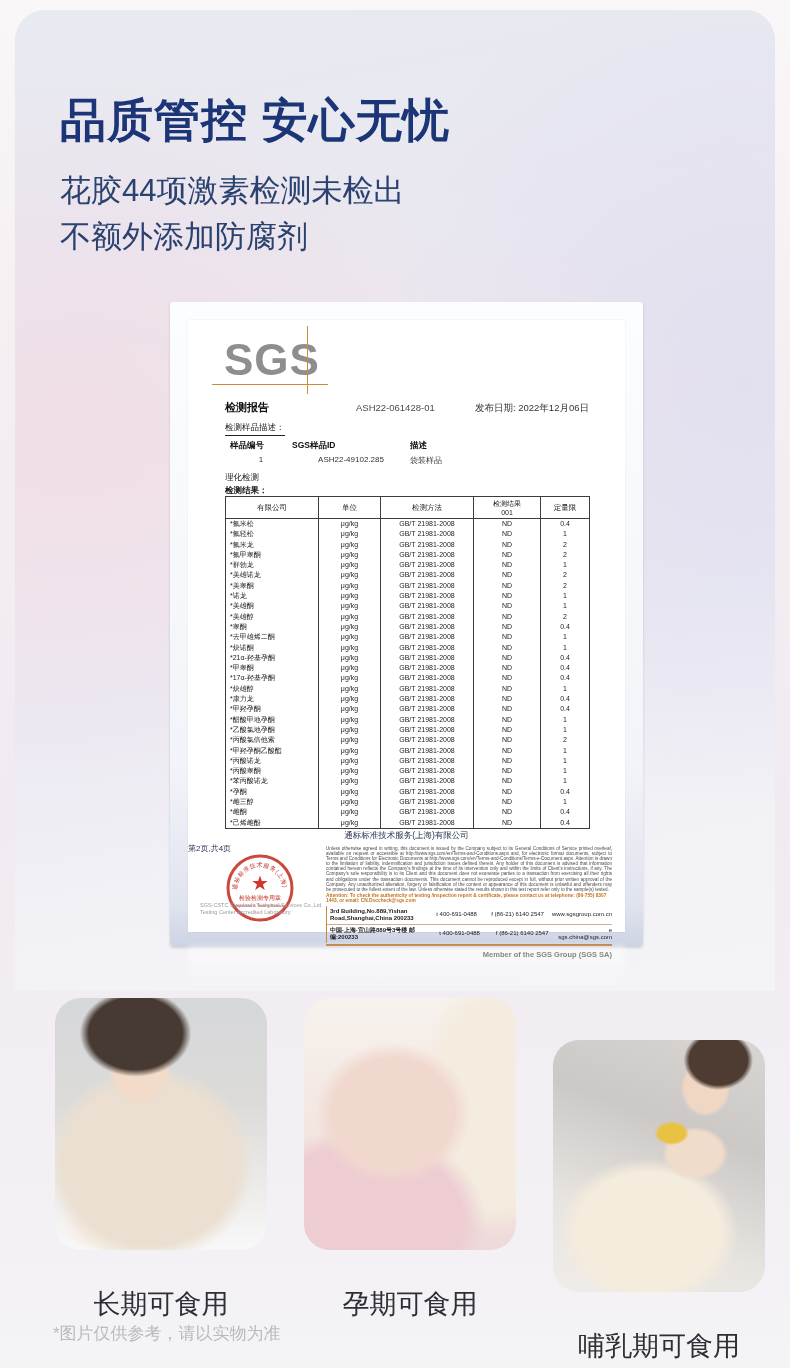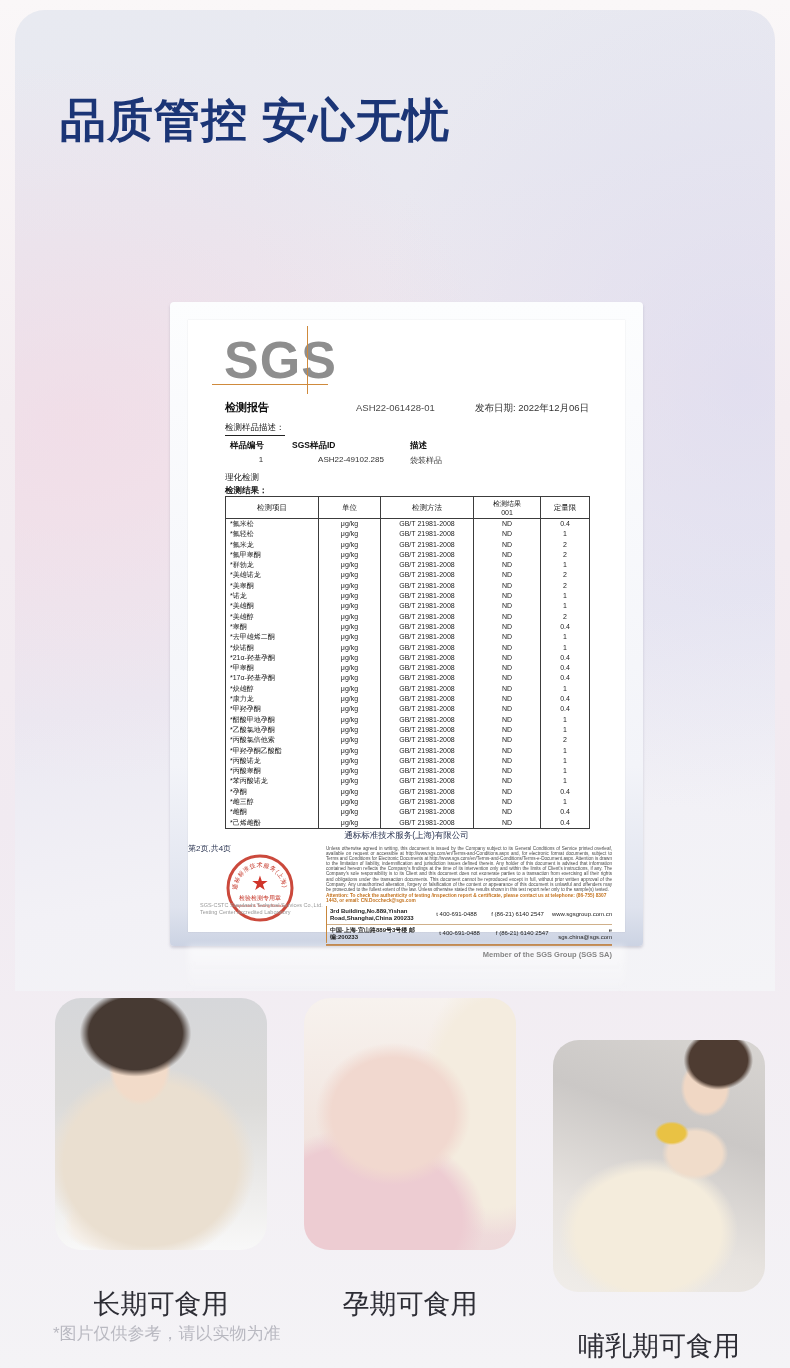--- a/index.html
+++ b/index.html
@@ -37,21 +37,21 @@
     background:linear-gradient(180deg,rgba(255,255,255,.55),rgba(255,255,255,0));
     filter:blur(3px);
   }
   .report-paper{
     position:absolute;left:18px;top:18px;width:437px;height:612px;
     background:#ffffff;box-shadow:0 0 1px rgba(0,0,0,.15);
   }
   
   .sgs-logo{
     position:absolute;left:36px;top:16px;width:88px;height:48px;
-    font-size:52px;line-height:48px;font-weight:800;letter-spacing:1px;color:#8e8e8e;
+    font-size:44px;line-height:48px;font-weight:800;letter-spacing:1px;color:#8e8e8e;
     text-align:center;
   }
   .sgs-logo::after{ 
     content:"";position:absolute;left:-12px;bottom:-1px;width:116px;height:1px;background:#cf8a3c;
   }
   .sgs-logo::before{ 
     content:"";position:absolute;right:4px;top:-10px;width:1px;height:68px;background:#cf8a3c;
   }
   .rep-head-title{position:absolute;left:37px;top:80px;font-size:11px;font-weight:800;color:#111;}
   .rep-head-no{position:absolute;left:168px;top:82px;font-size:9.5px;color:#4a4a4a;text-align:right;}
@@ -127,20 +127,24 @@
     linear-gradient(200deg,#d8d5d2 0%,#cbc8c6 35%,#e7e3df 70%,#f0ede9 100%);}
   .caption{margin-top:36px;text-align:center;font-size:27px;font-weight:500;color:#2e2e36;}
   .footnote{position:absolute;left:38px;top:1312px;font-size:17px;color:#b9b9c1;}
 </style>
 </head>
 <body>
 
 <div class="hero-panel">
 
   <div class="page-title">品质管控 安心无忧</div>
+  <div class="page-subtitle">
+    <div>花胶44项激素检测未检出</div>
+    <div>不额外添加防腐剂</div>
+  </div>
 
   <div class="report-card">
     <div class="report-paper">
 
       <div class="sgs-logo">SGS</div>
 
       <div class="rep-head-title">检测报告</div>
       <div class="rep-head-no">ASH22-061428-01</div>
       <div class="rep-head-date">发布日期: 2022年12月06日</div>
 
@@ -161,21 +165,21 @@
       <table class="results-table">
         <colgroup>
             <col style="width:93px">
             <col style="width:62px">
             <col style="width:93px">
             <col style="width:67px">
             <col style="width:49px">
           </colgroup>
         <thead>
           <tr>
-            <th>检测项目</th>
+            <th>有限公司</th>
             <th>单位</th>
             <th>检测方法</th>
             <th>
               <span class="sub">检测结果</span>
               <span class="sub">001</span>
             </th>
             <th>定量限</th>
           </tr>
         </thead>
         <tbody>

